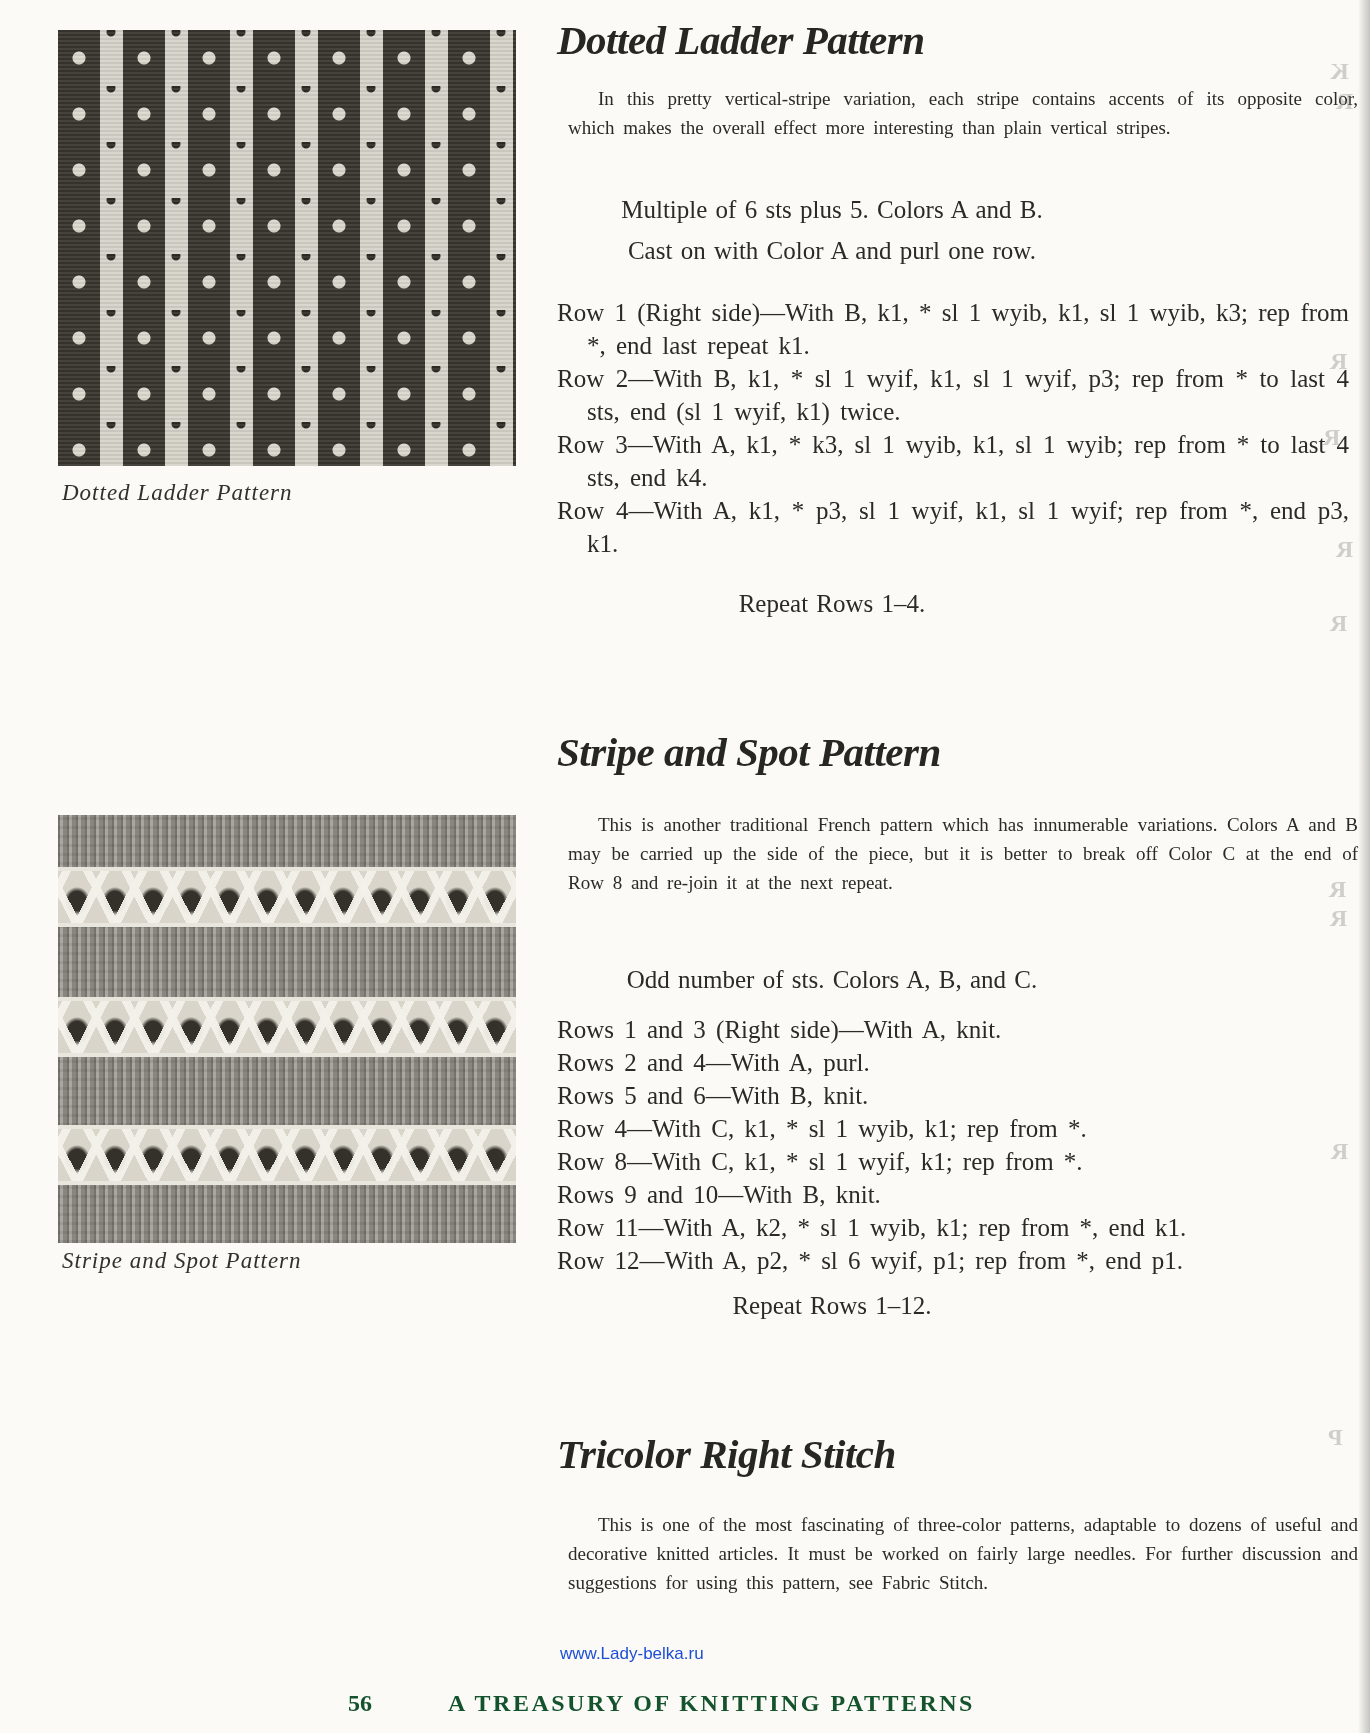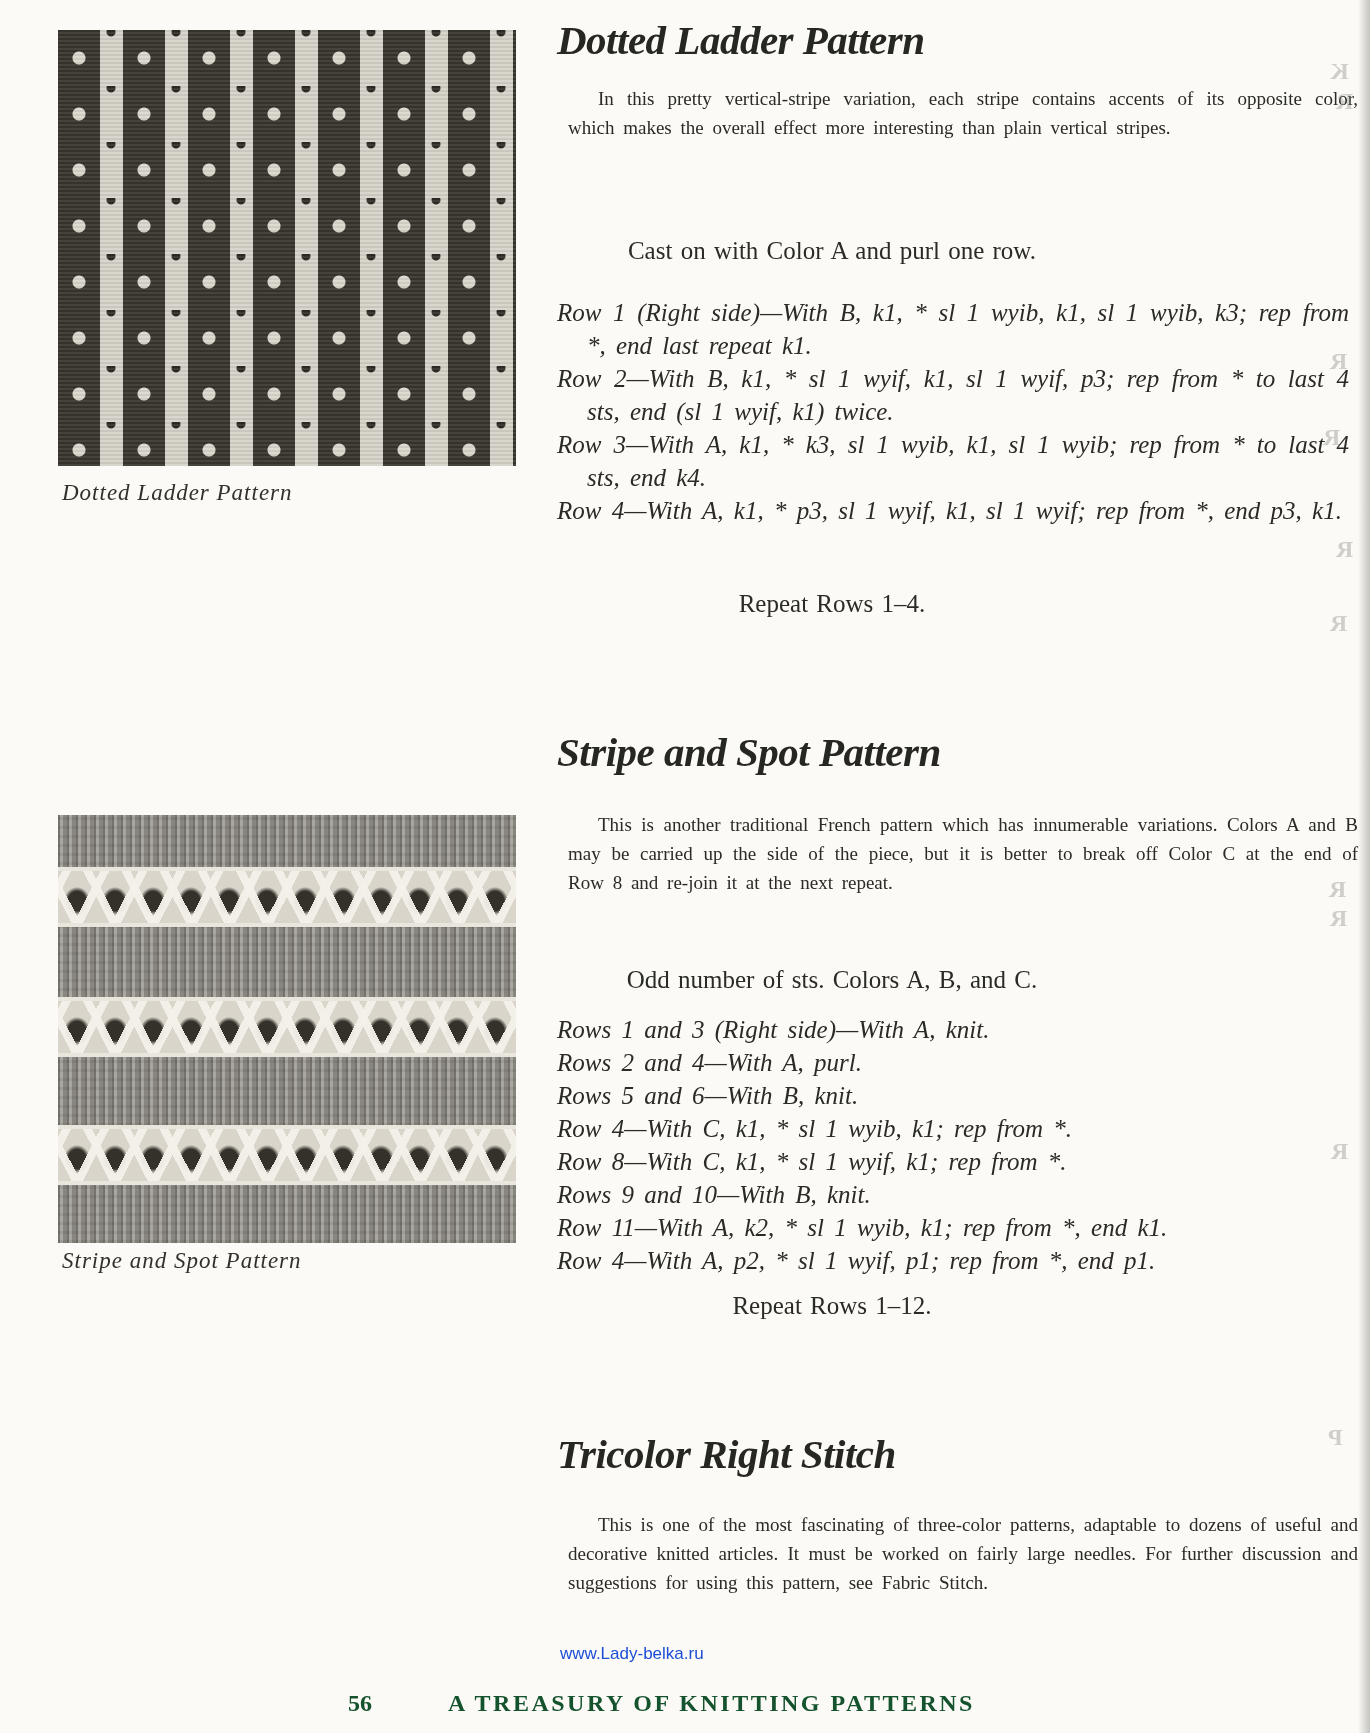--- a/index.html
+++ b/index.html
@@ -51,21 +51,21 @@
   .para{
     position:absolute; left:568px; width:790px;
     font-size:19px; line-height:29px; text-align:justify; word-spacing:4px;
     text-indent:30px;
   }
   .centerline{
     position:absolute; left:557px; width:550px;
     font-size:25px; text-align:center; word-spacing:2px; white-space:nowrap;
   }
   .rows{position:absolute; left:557px; width:792px; font-size:25px; line-height:33px;}
-  .row-line{padding-left:30px; text-indent:-30px; text-align:justify; word-spacing:4px;font-style:italic;}
+  .row-line{padding-left:30px; text-indent:-30px; text-align:justify; word-spacing:4px;}
   
   .watermark{
     position:absolute; left:560px; top:1644px;
     font-family:"Liberation Sans", sans-serif; font-size:17px; color:#1d4ed8;
   }
   .pagenum{position:absolute; left:348px; top:1690px; font-weight:bold; font-size:24px; color:#14532d;}
   .booktitle{
     position:absolute; left:448px; top:1690px;
     font-weight:bold; font-size:24px; letter-spacing:2.5px; color:#14532d; white-space:nowrap;
   }
@@ -81,41 +81,42 @@
 </head>
 <body>
 
 <div class="page">
 
   <div class="photo" id="photo1"></div>
   <div class="caption" style="top:480px">Dotted Ladder Pattern</div>
 
   <div class="headline" style="top:16px">Dotted Ladder Pattern</div>
   <div class="para" style="top:84px">In this pretty vertical-stripe variation, each stripe contains accents of its opposite color, which makes the overall effect more interesting than plain vertical stripes.</div>
+  <div class="centerline" style="top:196px">Multiple of 6 sts plus 5. Colors A and B.</div>
   <div class="centerline" style="top:237px">Cast on with Color A and purl one row.</div>
   <div class="rows" style="top:296px">
     <div class="row-line">Row 1 (Right side)—With B, k1, * sl 1 wyib, k1, sl 1 wyib, k3; rep from *, end last repeat k1.</div>
     <div class="row-line">Row 2—With B, k1, * sl 1 wyif, k1, sl 1 wyif, p3; rep from * to last 4 sts, end (sl 1 wyif, k1) twice.</div>
     <div class="row-line">Row 3—With A, k1, * k3, sl 1 wyib, k1, sl 1 wyib; rep from * to last 4 sts, end k4.</div>
     <div class="row-line">Row 4—With A, k1, * p3, sl 1 wyif, k1, sl 1 wyif; rep from *, end p3, k1.</div>
   </div>
   <div class="centerline" style="top:590px">Repeat Rows 1–4.</div>
 
   <div class="headline" style="top:728px">Stripe and Spot Pattern</div>
   <div class="para" style="top:810px">This is another traditional French pattern which has innumerable variations. Colors A and B may be carried up the side of the piece, but it is better to break off Color C at the end of Row 8 and re-join it at the next repeat.</div>
   <div class="centerline" style="top:966px">Odd number of sts. Colors A, B, and C.</div>
   <div class="rows" style="top:1013px">
     <div class="row-line">Rows 1 and 3 (Right side)—With A, knit.</div>
     <div class="row-line">Rows 2 and 4—With A, purl.</div>
     <div class="row-line">Rows 5 and 6—With B, knit.</div>
     <div class="row-line">Row 4—With C, k1, * sl 1 wyib, k1; rep from *.</div>
     <div class="row-line">Row 8—With C, k1, * sl 1 wyif, k1; rep from *.</div>
     <div class="row-line">Rows 9 and 10—With B, knit.</div>
     <div class="row-line">Row 11—With A, k2, * sl 1 wyib, k1; rep from *, end k1.</div>
-    <div class="row-line">Row 4—With A, p2, * sl 1 wyif, p1; rep from *, end p1.</div>
+    <div class="row-line">Row 12—With A, p2, * sl 6 wyif, p1; rep from *, end p1.</div>
   </div>
   <div class="centerline" style="top:1292px">Repeat Rows 1–12.</div>
 
   <div class="photo" id="photo2">
     <div class="spot-band" style="top:52px"></div>
     <div class="spot-band" style="top:182px"></div>
     <div class="spot-band" style="top:310px"></div>
   </div>
   <div class="caption" style="top:1248px">Stripe and Spot Pattern</div>
 

